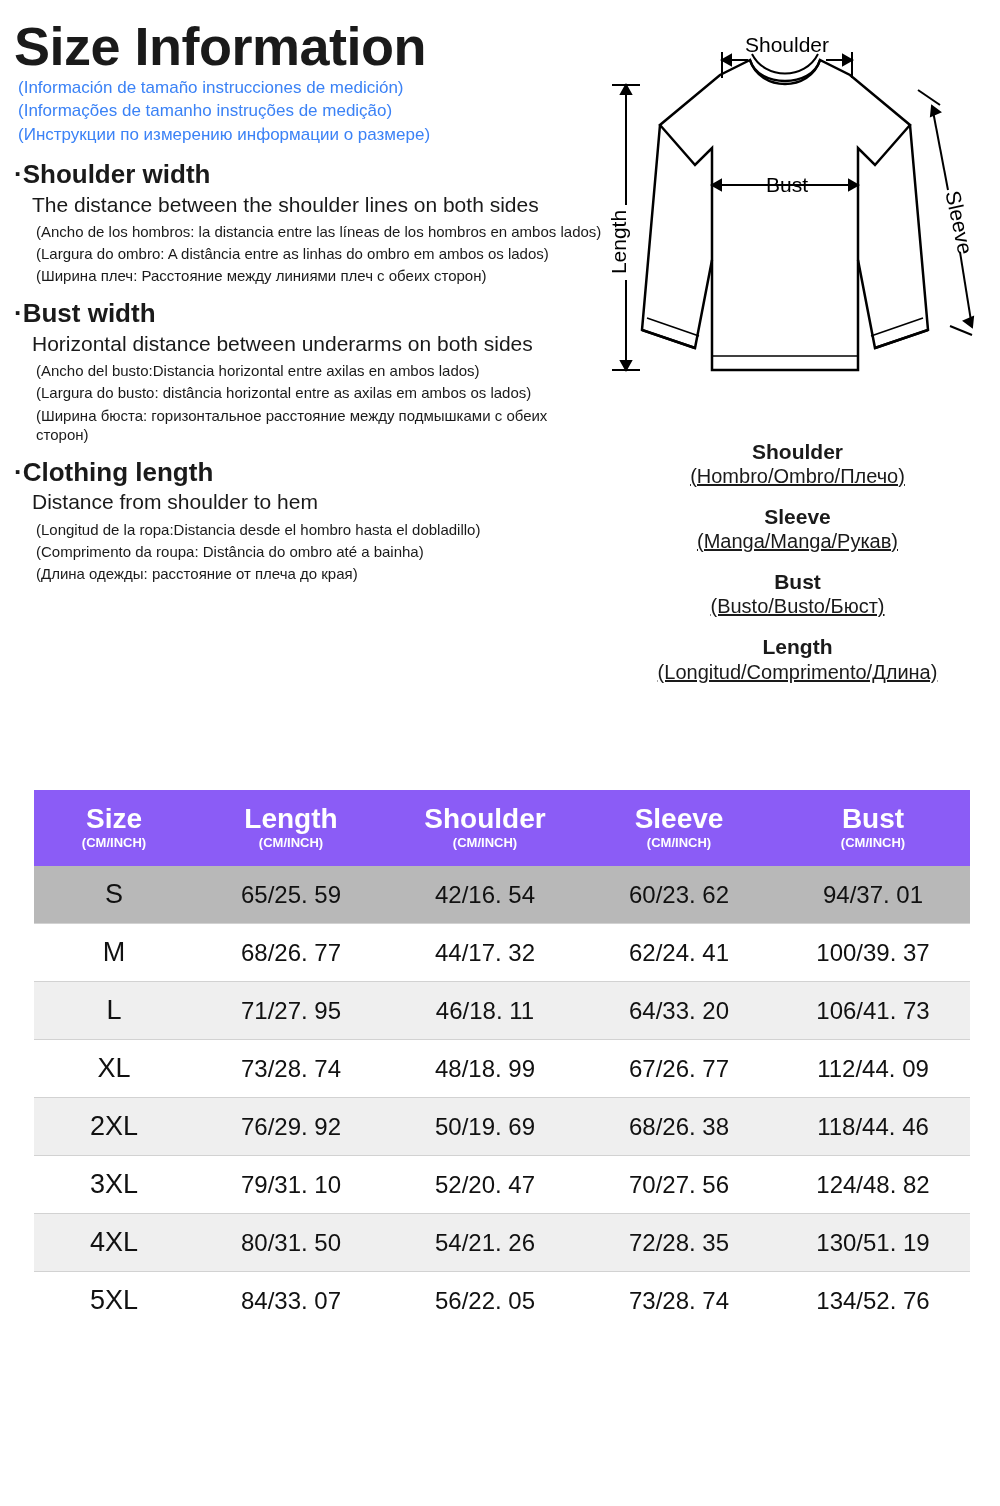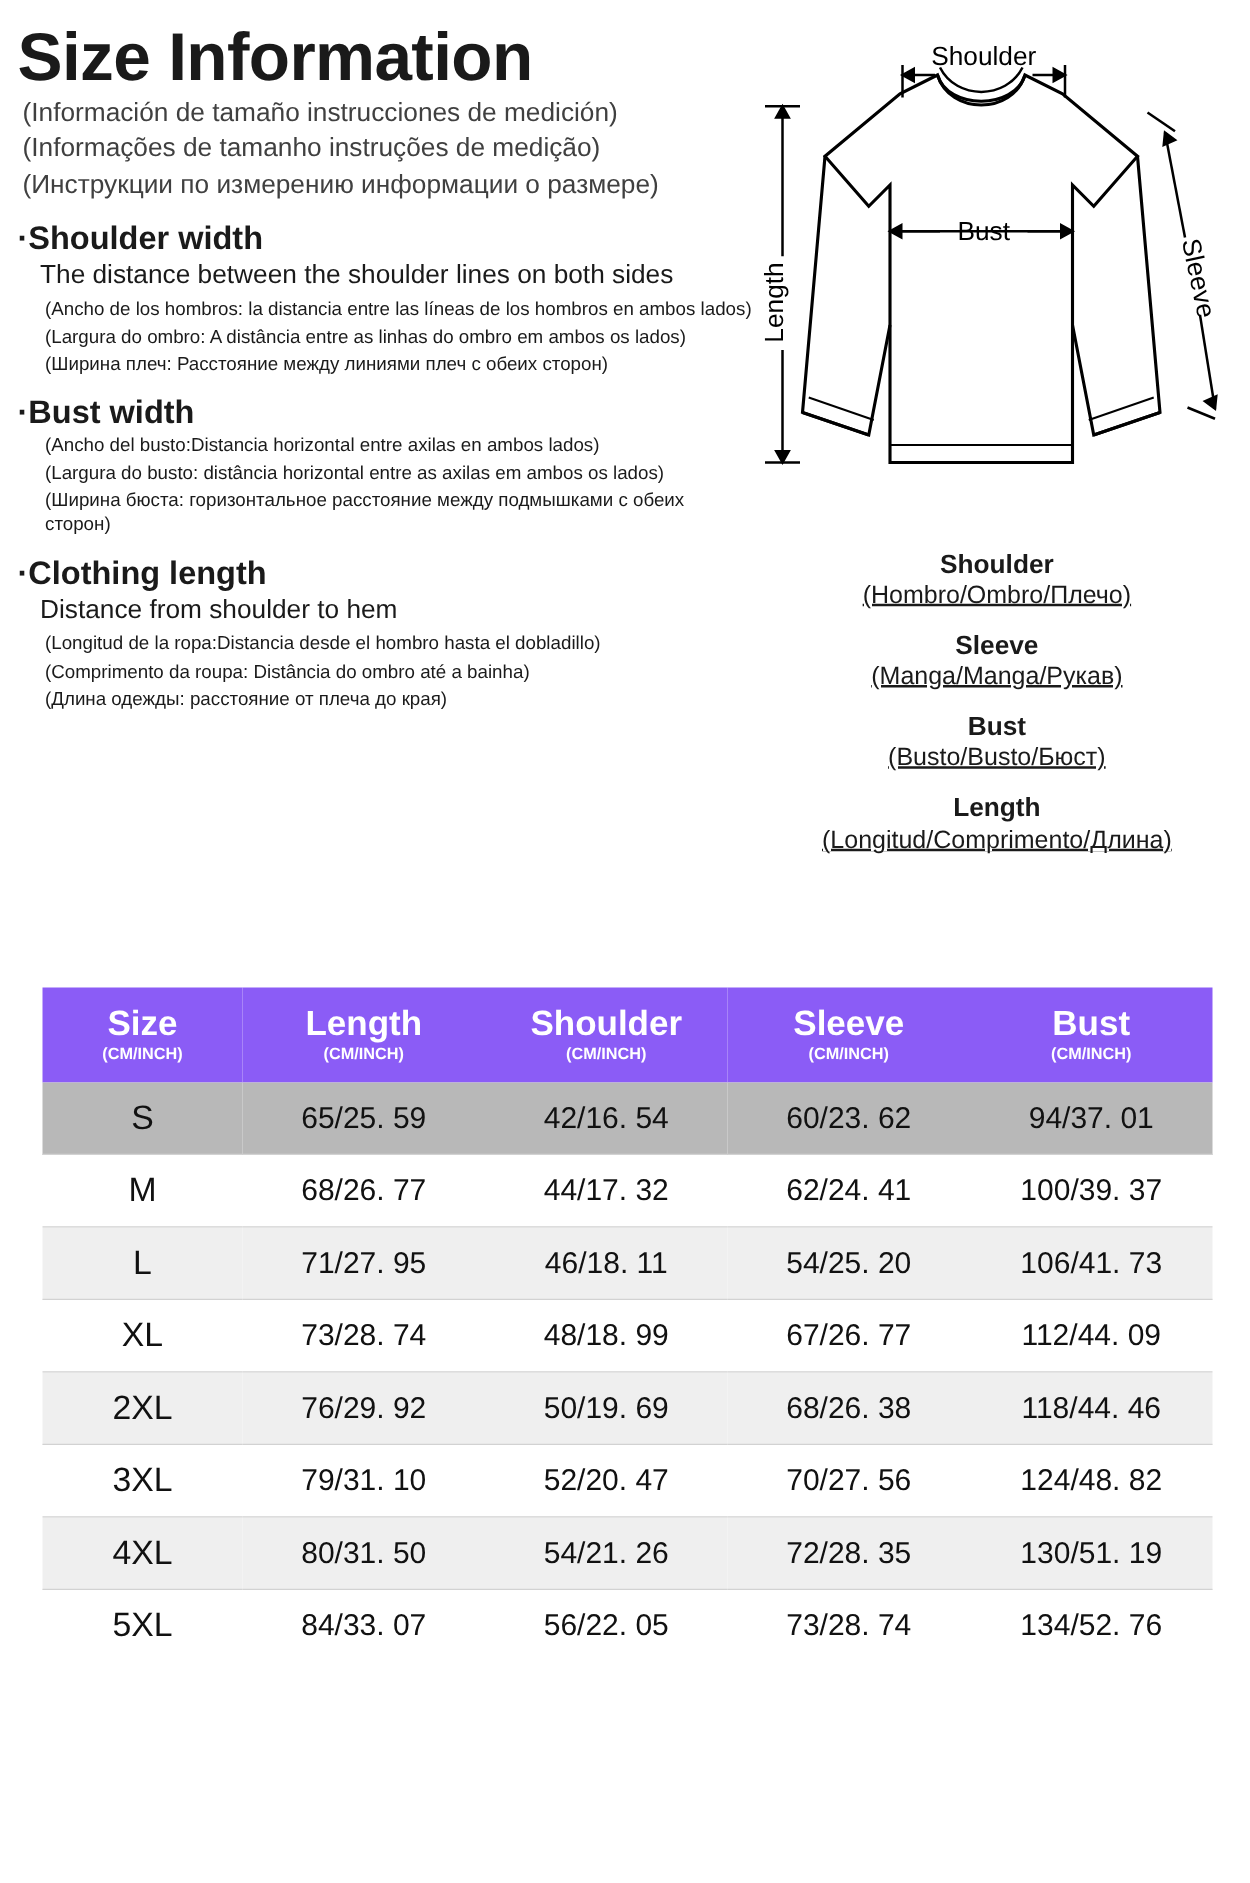--- a/index.html
+++ b/index.html
@@ -20,21 +20,21 @@
   }
   .title-main {
     font-size: 54px; font-weight: bold; line-height: 1.05;
     letter-spacing: -0.5px; margin: 0 0 2px 0;
   }
   .title-sub {
     font-size: 35px; font-weight: bold; line-height: 1.1;
     margin: 0 0 6px 0;
   }
   .trans-line {
-    font-size: 21px; line-height: 1.32; margin: 0 0 1px 4px; color: #404040;
+    font-size: 17px; line-height: 1.32; margin: 0 0 1px 4px; color: #3b82f6;
   }
 
   .sec { margin-top: 14px; }
   .sec-head {
     font-size: 26px; font-weight: bold; line-height: 1.1; margin: 0 0 3px 0;
   }
   .sec-desc {
     font-size: 21px; line-height: 1.2; margin: 0 0 5px 18px;
   }
   .sec-tr {
@@ -102,20 +102,21 @@
       <div class="sec">
         <div class="sec-head">·Shoulder width</div>
         <div class="sec-desc">The distance between the shoulder lines on both sides</div>
         <div class="sec-tr">(Ancho de los hombros: la distancia entre las líneas de los hombros en ambos lados)</div>
         <div class="sec-tr">(Largura do ombro: A distância entre as linhas do ombro em ambos os lados)</div>
         <div class="sec-tr">(Ширина плеч: Расстояние между линиями плеч с обеих сторон)</div>
       </div>
 
       <div class="sec">
         <div class="sec-head">·Bust width</div>
+        <div class="sec-desc">Horizontal distance between underarms on both sides</div>
         <div class="sec-tr">(Ancho del busto:Distancia horizontal entre axilas en ambos lados)</div>
         <div class="sec-tr">(Largura do busto: distância horizontal entre as axilas em ambos os lados)</div>
         <div class="sec-tr">(Ширина бюста: горизонтальное расстояние между подмышками с обеих сторон)</div>
       </div>
 
       <div class="sec">
         <div class="sec-head">·Clothing length</div>
         <div class="sec-desc">Distance from shoulder to hem</div>
         <div class="sec-tr">(Longitud de la ropa:Distancia desde el hombro hasta el dobladillo)</div>
         <div class="sec-tr">(Comprimento da roupa: Distância do ombro até a bainha)</div>
@@ -248,21 +249,21 @@
           <td class="size-cell">M</td>
           <td>68/26. 77</td>
           <td>44/17. 32</td>
           <td>62/24. 41</td>
           <td>100/39. 37</td>
         </tr>
         <tr class="row-even">
           <td class="size-cell">L</td>
           <td>71/27. 95</td>
           <td>46/18. 11</td>
-          <td>54/25. 20</td>
+          <td>64/33. 20</td>
           <td>106/41. 73</td>
         </tr>
         <tr class="row-odd">
           <td class="size-cell">XL</td>
           <td>73/28. 74</td>
           <td>48/18. 99</td>
           <td>67/26. 77</td>
           <td>112/44. 09</td>
         </tr>
         <tr class="row-even">

